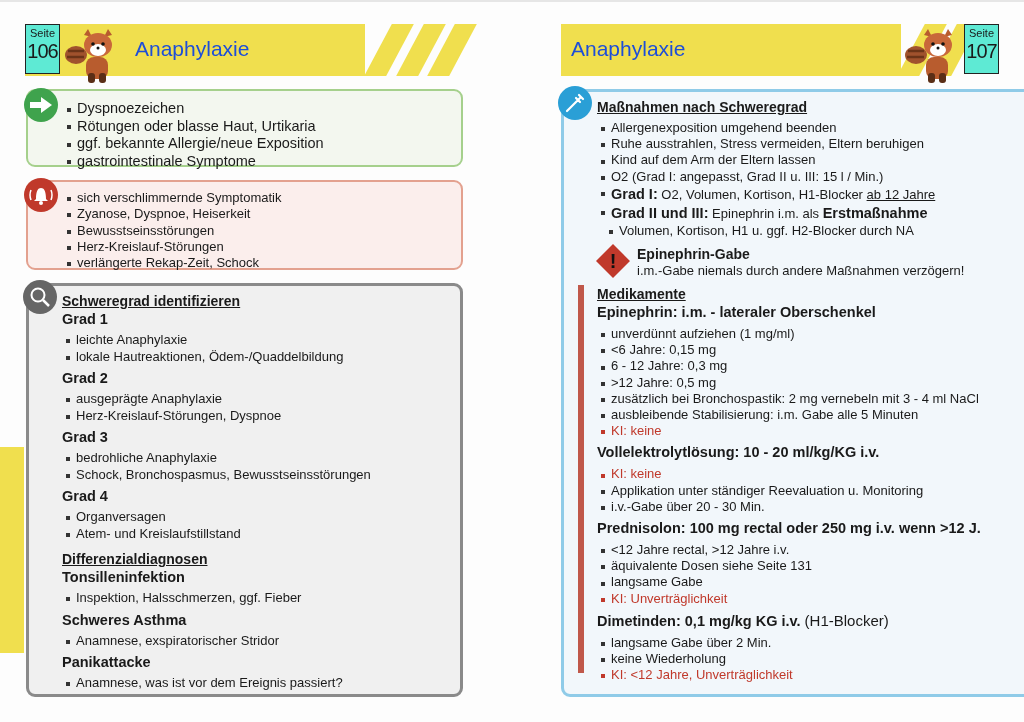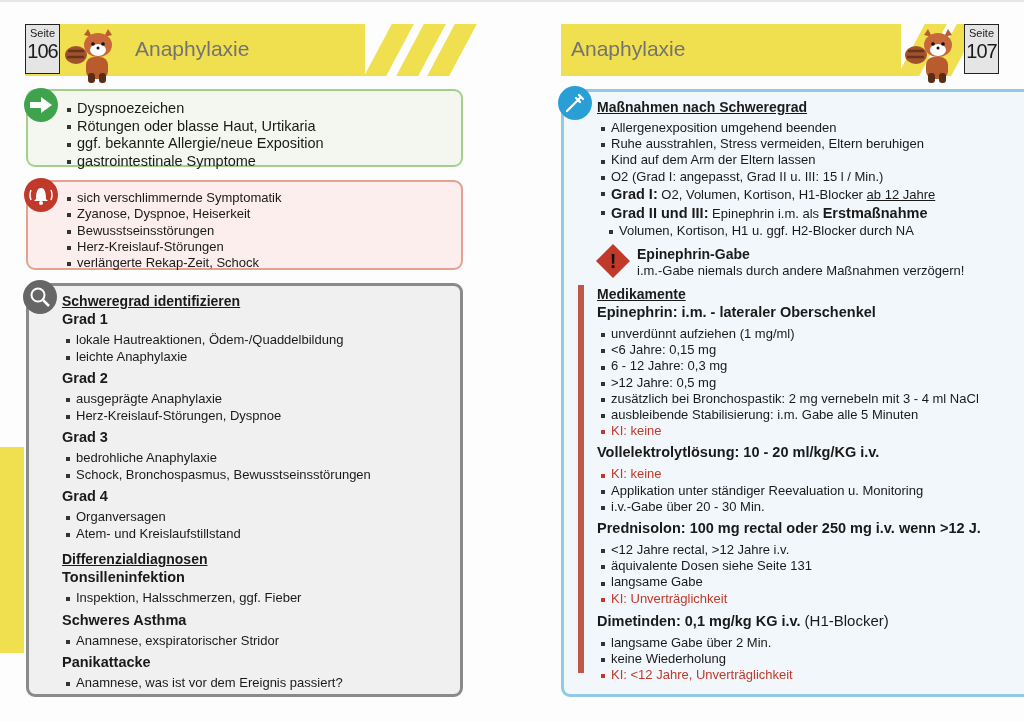--- a/index.html
+++ b/index.html
@@ -5,22 +5,22 @@
   html,body{margin:0;padding:0;}
   body{width:1024px;height:722px;background:#fdfdfd;position:relative;overflow:hidden;font-family:"Liberation Sans",sans-serif;color:#1a1a1a;}
   .topline{position:absolute;left:0;top:0;width:1024px;height:2px;background:#e6e6e6;}
   .side-band{position:absolute;background:#f0df4e;}
   .side-band.left{left:0;top:447px;width:24px;height:206px;}
   .side-band.right{left:1000px;top:447px;width:24px;height:206px;}
 
   .banner{position:absolute;top:24px;height:52px;}
   .banner .bar{position:absolute;top:0;height:52px;background:#f0df4e;}
   .banner .stripe{position:absolute;top:0;height:52px;width:22px;background:#f0df4e;transform:skewX(-28deg);}
-  .banner .title{position:absolute;top:13px;font-size:21px;color:#737373;}
-  .page-box{position:absolute;top:24px;width:35px;height:50px;border:1.5px solid #222;background:#e5e5e5;text-align:center;box-sizing:border-box;}
+  .banner .title{position:absolute;top:13px;font-size:21px;color:#1d4ed8;}
+  .page-box{position:absolute;top:24px;width:35px;height:50px;border:1.5px solid #222;background:#5eead4;text-align:center;box-sizing:border-box;}
   .page-box .lbl{font-size:11px;line-height:12px;margin-top:2px;}
   .page-box .num{font-size:20px;line-height:24px;letter-spacing:-1px;}
 
   .panda{position:absolute;top:27px;width:56px;height:58px;}
 
   .card{position:absolute;border-radius:9px;box-sizing:border-box;}
   .card ul{list-style:none;margin:4px;padding:0;}
   .card li{position:relative;padding-left:10px;}
   .card li:before{content:"";position:absolute;left:0;top:0.55em;width:4px;height:4px;background:#333;}
   .card li.red{color:#c0392b;}
@@ -139,22 +139,22 @@
 <div class="card grey">
   <div class="icon-circle" style="left:-6px;top:-6px;background:#666;">
     <svg width="24" height="24" viewBox="0 0 24 24">
         <circle cx="10" cy="10" r="6.5" stroke="#fff" stroke-width="2" fill="none"></circle>
         <path d="M15 15l6 6" stroke="#fff" stroke-width="2.5"></path>
       </svg>
   </div>
   <div class="sec-head">Schweregrad identifizieren</div>
   <div class="grade">Grad 1</div>
   <ul>
+    <li>leichte Anaphylaxie</li>
     <li>lokale Hautreaktionen, Ödem-/Quaddelbildung</li>
-    <li>leichte Anaphylaxie</li>
   </ul>
   <div class="grade">Grad 2</div>
   <ul>
     <li>ausgeprägte Anaphylaxie</li>
     <li>Herz-Kreislauf-Störungen, Dyspnoe</li>
   </ul>
   <div class="grade">Grad 3</div>
   <ul>
     <li>bedrohliche Anaphylaxie</li>
     <li>Schock, Bronchospasmus, Bewusstseinsstörungen</li>

